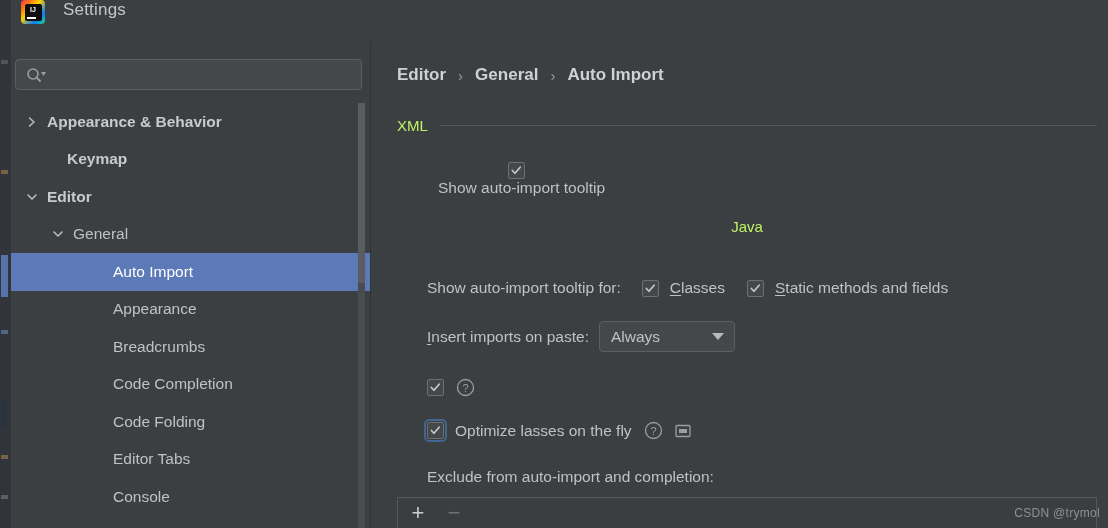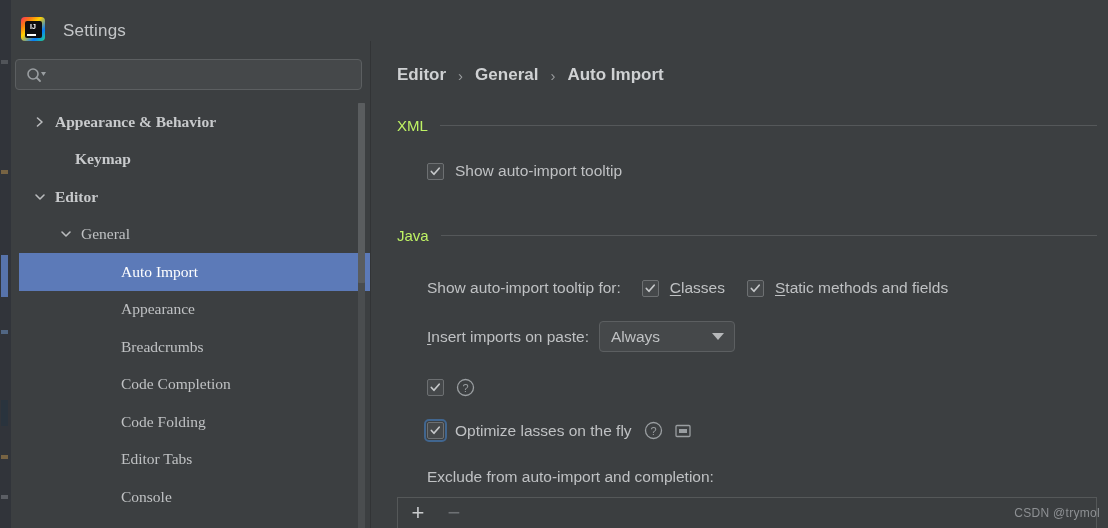--- a/index.html
+++ b/index.html
@@ -28,21 +28,21 @@
     width: 7px; height: 4px;
     opacity: .55;
   }
 
   
   .titlebar {
     position: absolute; left: 11px; top: 0;
     width: 1097px; height: 41px;
     background: #3c3f41;
     border-bottom: 1px solid #323436;
-    display: flex; align-items: flex-end;
+    display: flex; align-items: flex-start;
   }
   .ij-logo {
     position: relative;
     width: 24px; height: 24px;
     margin-left: 10px;
     border-radius: 4px;
     background:
       linear-gradient(135deg, #fe315d 0%, #f97a12 22%, #ffd000 42%, #087cfa 74%, #21d789 100%);
     display: flex; align-items: center; justify-content: center;
   }
@@ -96,24 +96,23 @@
     background: transparent;
     border: none; outline: none;
     color: #bbbbbb;
     font-size: 13px;
     font-family: "Liberation Sans", sans-serif;
     padding: 0 6px;
   }
   .search-input::placeholder { color: #7a7d80; }
 
   .tree {
-    position: absolute; left: 8px; top: 62px;
+    position: absolute; left: 0; top: 62px;
     width: 359px; height: 425px;
     overflow: hidden;
-    font-family: Liberation Serif, serif;
   }
   .tree-row {
     position: relative;
     height: 37.5px;
     display: flex; align-items: center;
     color: #bfc1c3;
     font-size: 15.5px;
     white-space: nowrap;
   }
   .tree-row.bold { font-weight: bold; color: #c8cacc; }
@@ -389,30 +388,30 @@
         <span>General</span>
         <span class="bc-sep">›</span>
         <span>Auto Import</span>
       </div>
 
     <div class="section" style="top:76px;">
       <span class="section-title">XML</span>
       <span class="section-line"></span>
     </div>
 
-    <div class="row" style="left:56px; top:121px;">
+    <div class="row" style="left:56px; top:121px;flex-direction:column;">
       <span class="cb">
         <svg class="tick" viewBox="0 0 12 12">
           <polyline points="1.5,6 4.3,9 10,2.4" fill="none" stroke="#c5c7c9" stroke-width="1.9" stroke-linecap="round" stroke-linejoin="round"></polyline>
         </svg>
       </span>
       <span class="cb-label">Show auto-import tooltip</span>
     </div>
 
-    <div class="section" style="top:186px;">
+    <div class="section" style="top:177px;flex-direction:column;">
       <span class="section-title">Java</span>
       <span class="section-line"></span>
     </div>
 
     <div class="row" style="left:56px; top:238px;">
       <span>Show auto-import tooltip for:</span>
 
       <span style="display:flex;align-items:center;margin-left:21px;">
         <span class="cb">
           <svg class="tick" viewBox="0 0 12 12">

